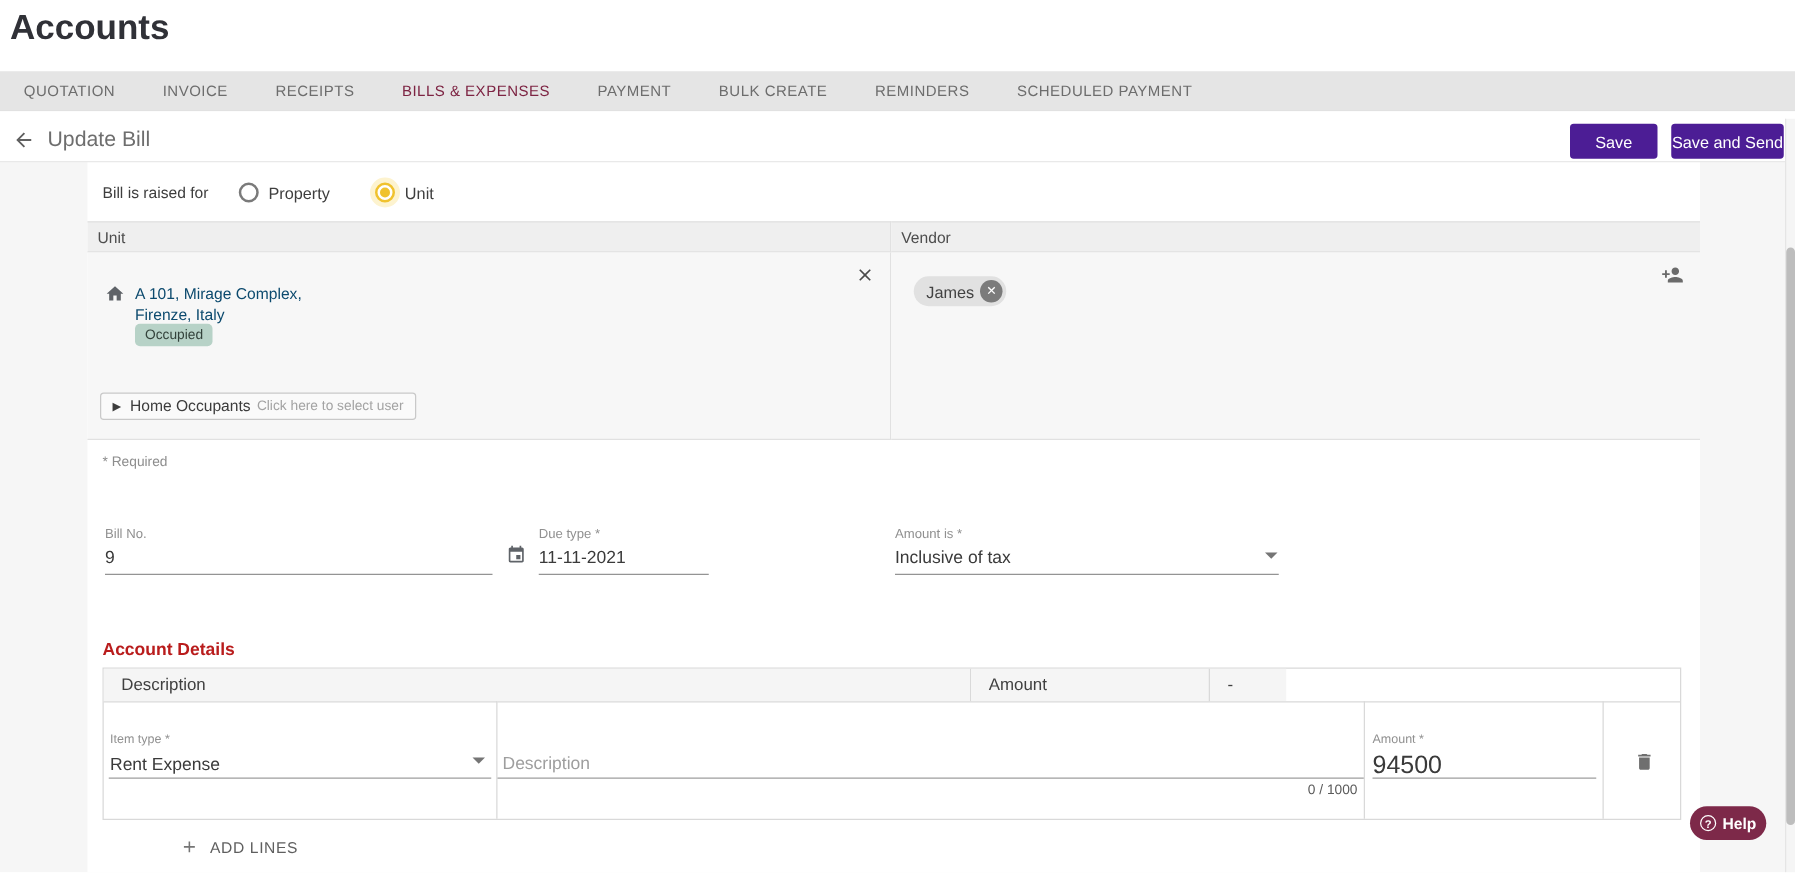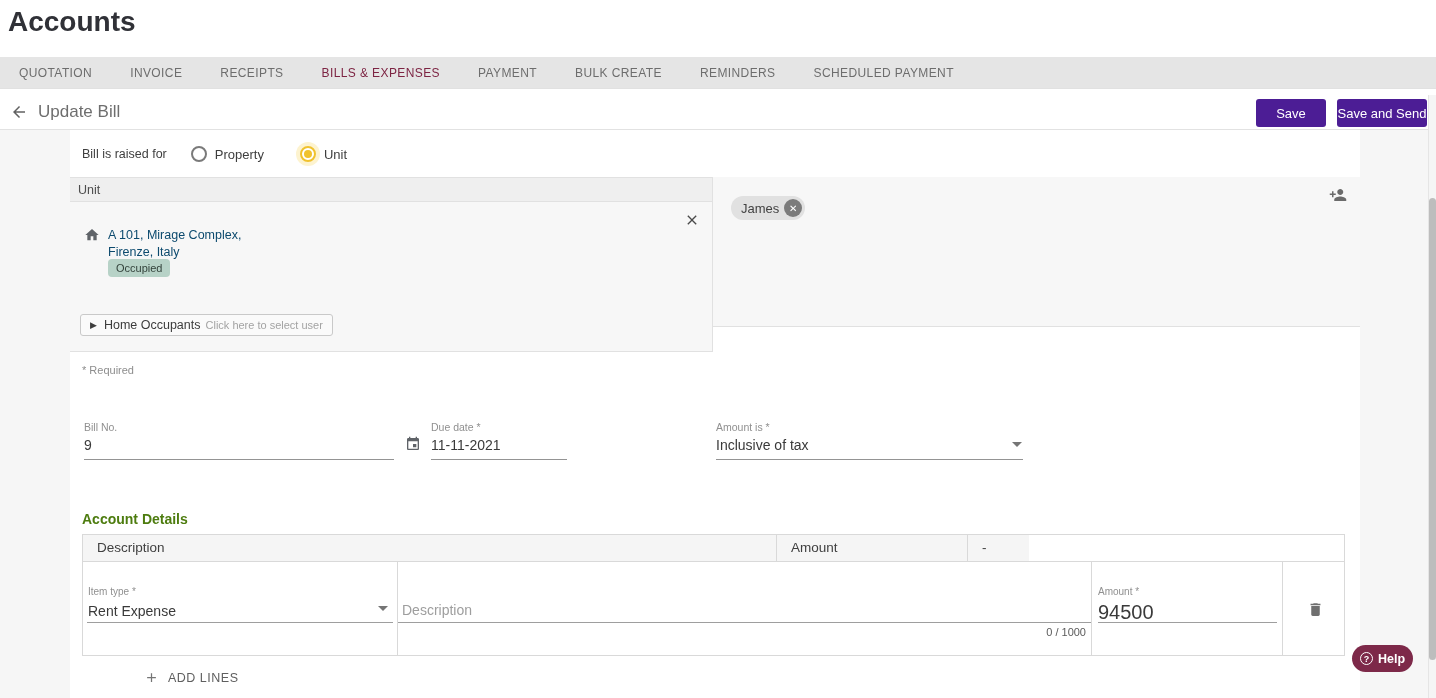--- a/index.html
+++ b/index.html
@@ -71,21 +71,21 @@
   .mlabel { position:absolute; font-size:10.5px; color:#909090; }
   .minput { position:absolute; font-size:14px; color:#3a3a3a; background:transparent; border:none;
             border-bottom:1px solid #949494; padding:0 0 6px 0; font-family:"Liberation Sans",sans-serif; }
   .mselect { position:absolute; font-size:14px; color:#3a3a3a; border-bottom:1px solid #949494;
              padding-bottom:6px; cursor:pointer; }
   .caret { position:absolute; width:0; height:0; border-left:5px solid transparent;
            border-right:5px solid transparent; border-top:5px solid #757575; }
   .cal-ic { position:absolute; left:405px; top:436px; width:16px; height:16px; fill:#5f6368; cursor:pointer; }
 
   
-  .section-title { position:absolute; left:82px; top:511px; font-size:14px; font-weight:bold; color:#4d7c0f; }
+  .section-title { position:absolute; left:82px; top:511px; font-size:14px; font-weight:bold; color:#b91c1c; }
   .table { position:absolute; left:82px; top:534px; width:1263px; border:1px solid #d9d9d9; }
   .trow { display:flex; }
   .thead .tcell { background:#f5f5f5; height:26px; line-height:26px; font-size:13.5px; color:#404040; }
   .tcell { border-right:1px solid #d9d9d9; padding-left:14px; }
   .tcell:last-child { border-right:none; }
   .c1 { width:315px; } .c2 { width:694px; } .c3 { width:191px; } .c4 { width:61px; }
   .tbody .tcell { height:94px; padding:0; position:relative; border-top:1px solid #d9d9d9; }
   .cell-label { position:absolute; font-size:10px; color:#909090; }
   .cell-value { position:absolute; font-size:14px; color:#3a3a3a; }
   .cell-line { position:absolute; border-bottom:1px solid #9e9e9e; }
@@ -169,40 +169,41 @@
       </svg>
       <div class="occupants-btn">
         <span class="occ-tri">▶</span>
         <span class="occ-label">Home Occupants</span>
         <span class="occ-hint">Click here to select user</span>
       </div>
     </div>
   </div>
 
   <div class="panel panel-vendor">
+    <div class="panel-head">Vendor</div>
     <div class="panel-body">
       <span class="chip">
         <span class="chip-text">James</span>
         <span class="chip-x">✕</span>
       </span>
       <svg class="person-add-ic" viewBox="0 0 24 24">
         <path d="M15 12c2.21 0 4-1.79 4-4s-1.79-4-4-4-4 1.79-4 4 1.79 4 4 4zm-9-2V7H4v3H1v2h3v3h2v-3h3v-2H6zm9 4c-2.67 0-8 1.34-8 4v2h16v-2c0-2.66-5.33-4-8-4z"></path>
       </svg>
     </div>
   </div>
 
   <div class="required-note">* Required</div>
 
   <div class="mlabel" style="left:84px; top:421px;">Bill No.</div>
   <input class="minput" style="left: 84px; top: 437px; width: 310px;" value="9">
 
   <svg class="cal-ic" viewBox="0 0 24 24">
     <path d="M17 12h-5v5h5v-5zM16 1v2H8V1H6v2H5c-1.11 0-1.99.9-1.99 2L3 19c0 1.1.89 2 2 2h14c1.1 0 2-.9 2-2V5c0-1.1-.9-2-2-2h-1V1h-2zm3 18H5V8h14v11z"></path>
   </svg>
-  <div class="mlabel" style="left:431px; top:421px;">Due date *</div>
+  <div class="mlabel" style="left:431px; top:421px;">Due type *</div>
   <input class="minput" style="left: 431px; top: 437px; width: 136px;" value="11-11-2021">
 
   <div class="mlabel" style="left:716px; top:421px;">Amount is *</div>
   <div class="mselect" style="left:716px; top:437px; width:307px;">Inclusive of tax</div>
   <span class="caret" style="left:1012px; top:442px;"></span>
 
   <div class="section-title">Account Details</div>
 
   <div class="table">
     <div class="trow thead">

